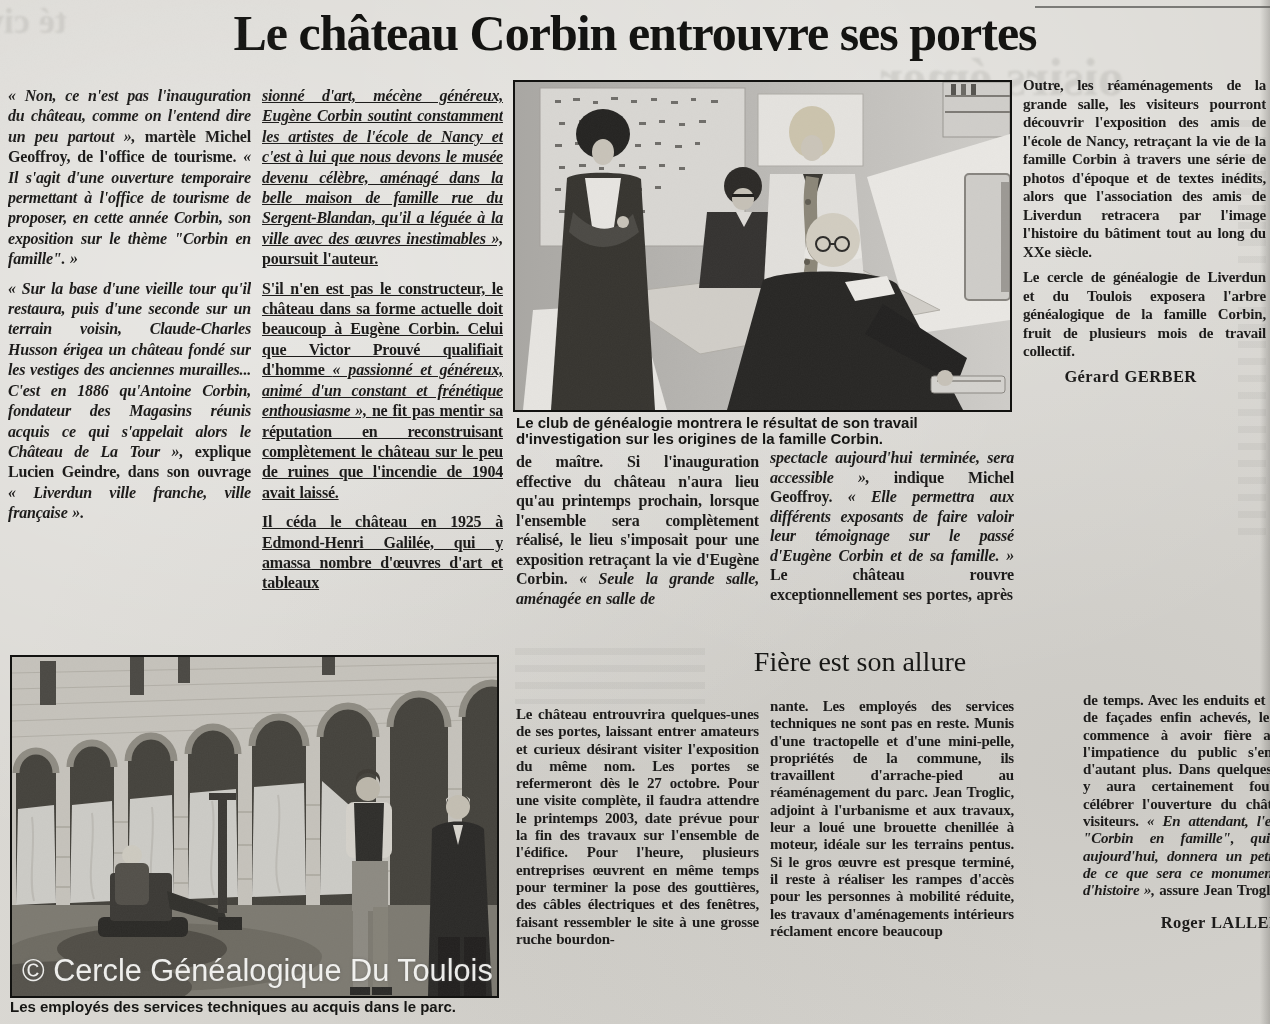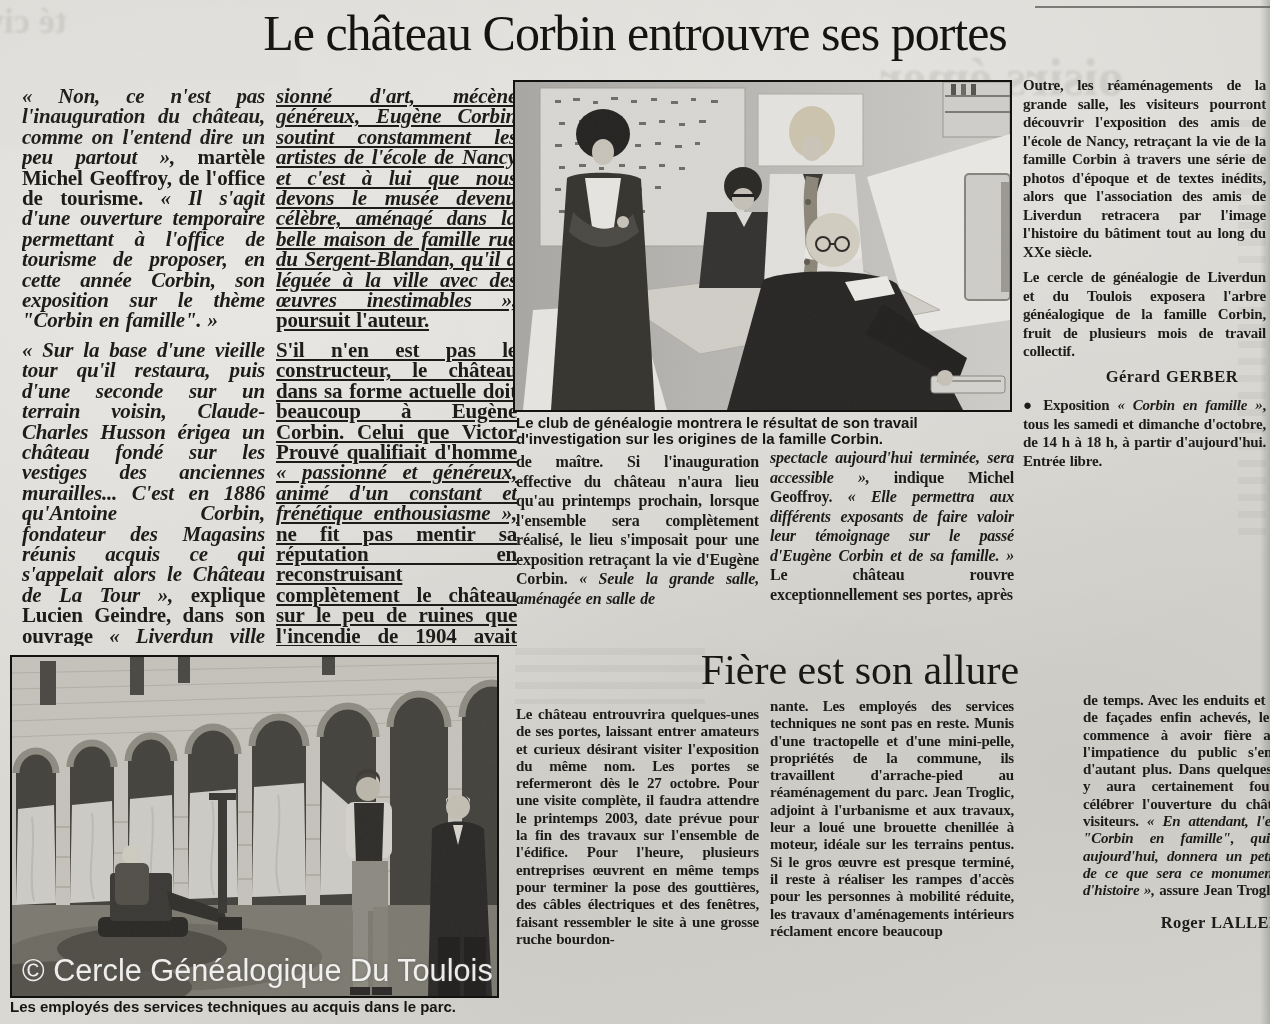--- a/index.html
+++ b/index.html
@@ -5,35 +5,35 @@
   html,body{margin:0;padding:0;background:#b9b7b3;}
   .page{position:relative;width:1270px;height:1024px;overflow:hidden;
     background:
       radial-gradient(ellipse at 18% 28%, rgba(255,255,255,.38), transparent 55%),
       radial-gradient(ellipse at 72% 12%, rgba(255,255,255,.25), transparent 45%),
       radial-gradient(ellipse at 85% 75%, rgba(120,118,112,.14), transparent 55%),
       radial-gradient(ellipse at 40% 90%, rgba(130,128,120,.10), transparent 50%),
       #dad8d3;
     font-family:"Liberation Serif","DejaVu Serif",serif;color:#1d1c1b;}
   .headline{position:absolute;left:70px;right:70px;top:4px;margin:0;text-align:center;
-    font-size:50px;font-weight:400;letter-spacing:-1px;color:#141412;}
+    font-size:50px;font-weight:700;letter-spacing:-1px;color:#141412;}
   .headline2{position:absolute;left:630px;width:460px;top:646px;margin:0;text-align:center;
-    font-size:42px;font-weight:400;letter-spacing:0;color:#181816;}
+    font-size:28px;font-weight:400;letter-spacing:0;color:#181816;}
   .col{position:absolute;text-align:justify;font-weight:700;overflow:hidden;
     letter-spacing:-0.2px;word-spacing:1px;}
   .col p{margin:0 0 9px 0;}
   .it{font-style:italic;}
-  .c1,.c2{font-size:21px;line-height:20.4px;margin-left:14px;}
+  .c1,.c2{font-size:16px;line-height:20.4px;}
   .c3,.c4{font-size:16px;line-height:19.5px;}
   .c5{font-size:15px;line-height:18.5px;}
   .c5 p{margin-bottom:7px;}
   .a2col{font-size:15px;line-height:17.3px;}
   .a2col p{margin-bottom:6px;}
   .byline{font-weight:700;font-size:16.5px;text-align:right;letter-spacing:.4px;margin:4px 0 10px;}
-  .byline.g{padding-right:28px;}
+  .byline.g{padding-right:28px;text-align:center;}
   .byline.r{padding-right:6px;margin-top:14px;}
   .photo{position:absolute;border:2px solid #121210;background:#b4b2ae;box-sizing:border-box;}
   .photo svg{display:block;width:100%;height:100%;}
   .caption{position:absolute;font-family:"Liberation Sans","DejaVu Sans",sans-serif;
     font-weight:700;font-size:15px;line-height:16px;color:#161614;text-align:left;}
   .watermark{position:absolute;left:22px;top:953px;z-index:6;white-space:nowrap;
     font-family:"Liberation Sans","DejaVu Sans",sans-serif;font-weight:400;font-size:31px;
     color:rgba(250,250,248,.93);text-shadow:0 0 3px rgba(90,90,88,.55);transform:scaleX(.99);transform-origin:left;}
   .ghost{position:absolute;font-weight:700;color:rgba(105,105,102,.15);
     transform:scaleX(-1);filter:blur(1.3px);white-space:nowrap;pointer-events:none;}
@@ -74,23 +74,20 @@
     </div>
   <div class="col c4" style="left:770px;top:448px;width:244px;height:200px;">
       <p><span class="it">spectacle aujourd'hui terminée, sera accessible », </span><span>indique Michel Geoffroy. </span><span class="it">« Elle permettra aux différents exposants de faire valoir leur témoignage sur le passé d'Eugène Corbin et de sa famille. » </span><span>Le château rouvre exceptionnellement ses portes, après</span></p>
     </div>
   <div class="col c5" style="left:1023px;top:76px;width:243px;height:572px;">
     <div>
         <p><span>Outre, les réaménagements de la grande salle, les visiteurs pourront découvrir l'exposition des amis de l'école de Nancy, retraçant la vie de la famille Corbin à travers une série de photos d'époque et de textes inédits, alors que l'association des amis de Liverdun retracera par l'image l'histoire du bâtiment tout au long du XXe siècle.</span></p>
         <p><span>Le cercle de généalogie de Liverdun et du Toulois exposera l'arbre généalogique de la famille Corbin, fruit de plusieurs mois de travail collectif.</span></p>
       </div>
     <div class="byline g">Gérard GERBER</div>
-    <div>
-        <p><span>● Exposition </span><span class="it">« Corbin en famille »</span><span>, tous les samedi et dimanche d'octobre, de 14 h à 18 h, à partir d'aujourd'hui. Entrée libre.</span></p>
-      </div>
   </div>
 
   <div class="photo" style="left:513px;top:80px;width:499px;height:332px;">
     <svg viewBox="0 0 495 328" preserveAspectRatio="none">
       <defs>
         <linearGradient id="pg1" x1="0" y1="0" x2="1" y2="0">
           <stop offset="0" stop-color="#a9a7a3"></stop>
             <stop offset=".55" stop-color="#bdbbb7"></stop>
             <stop offset="1" stop-color="#cfcdc9"></stop>
         </linearGradient>

